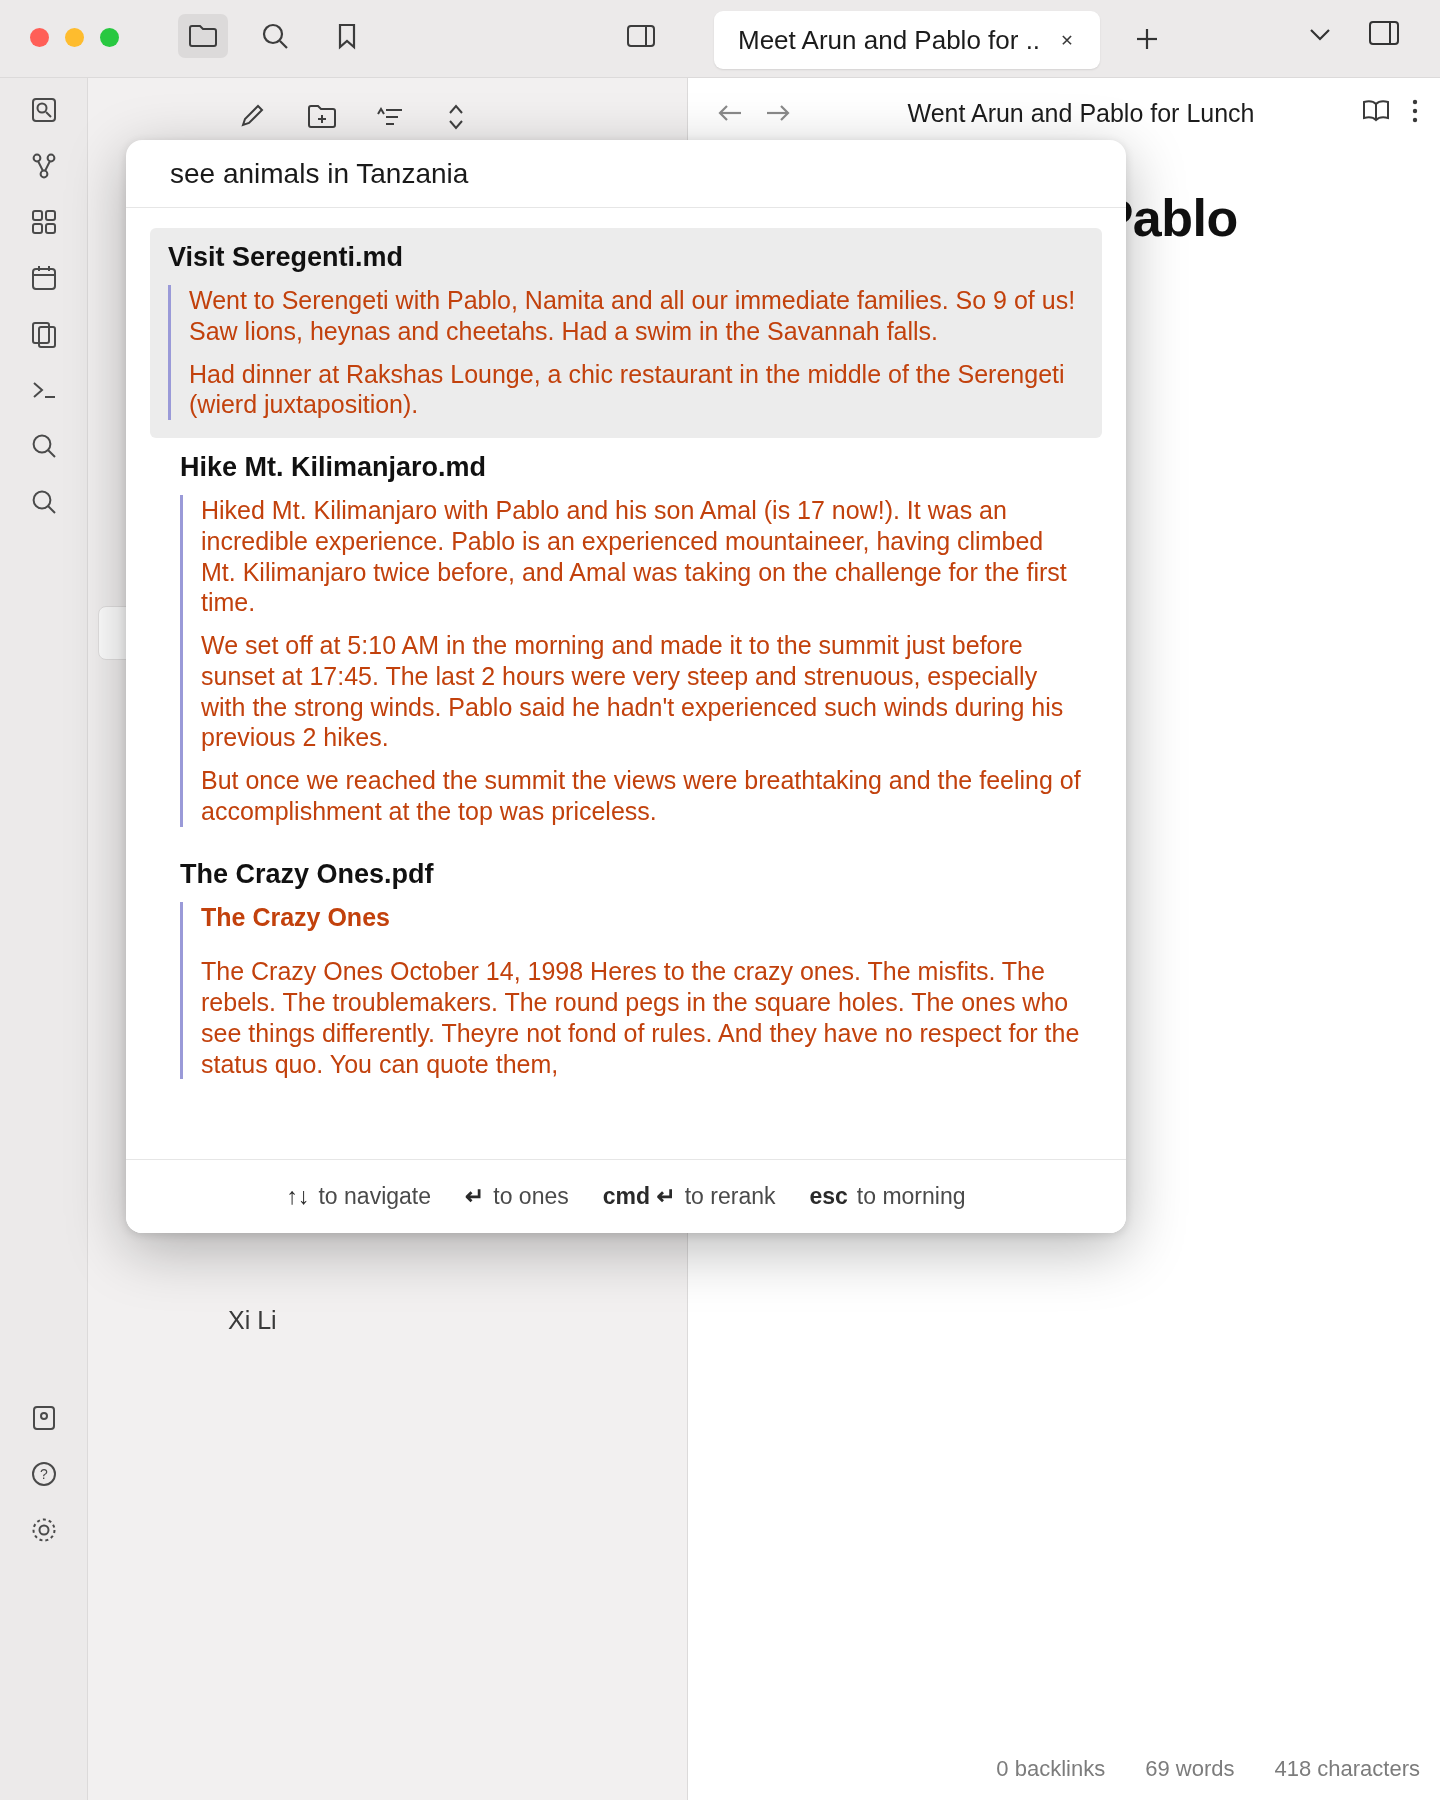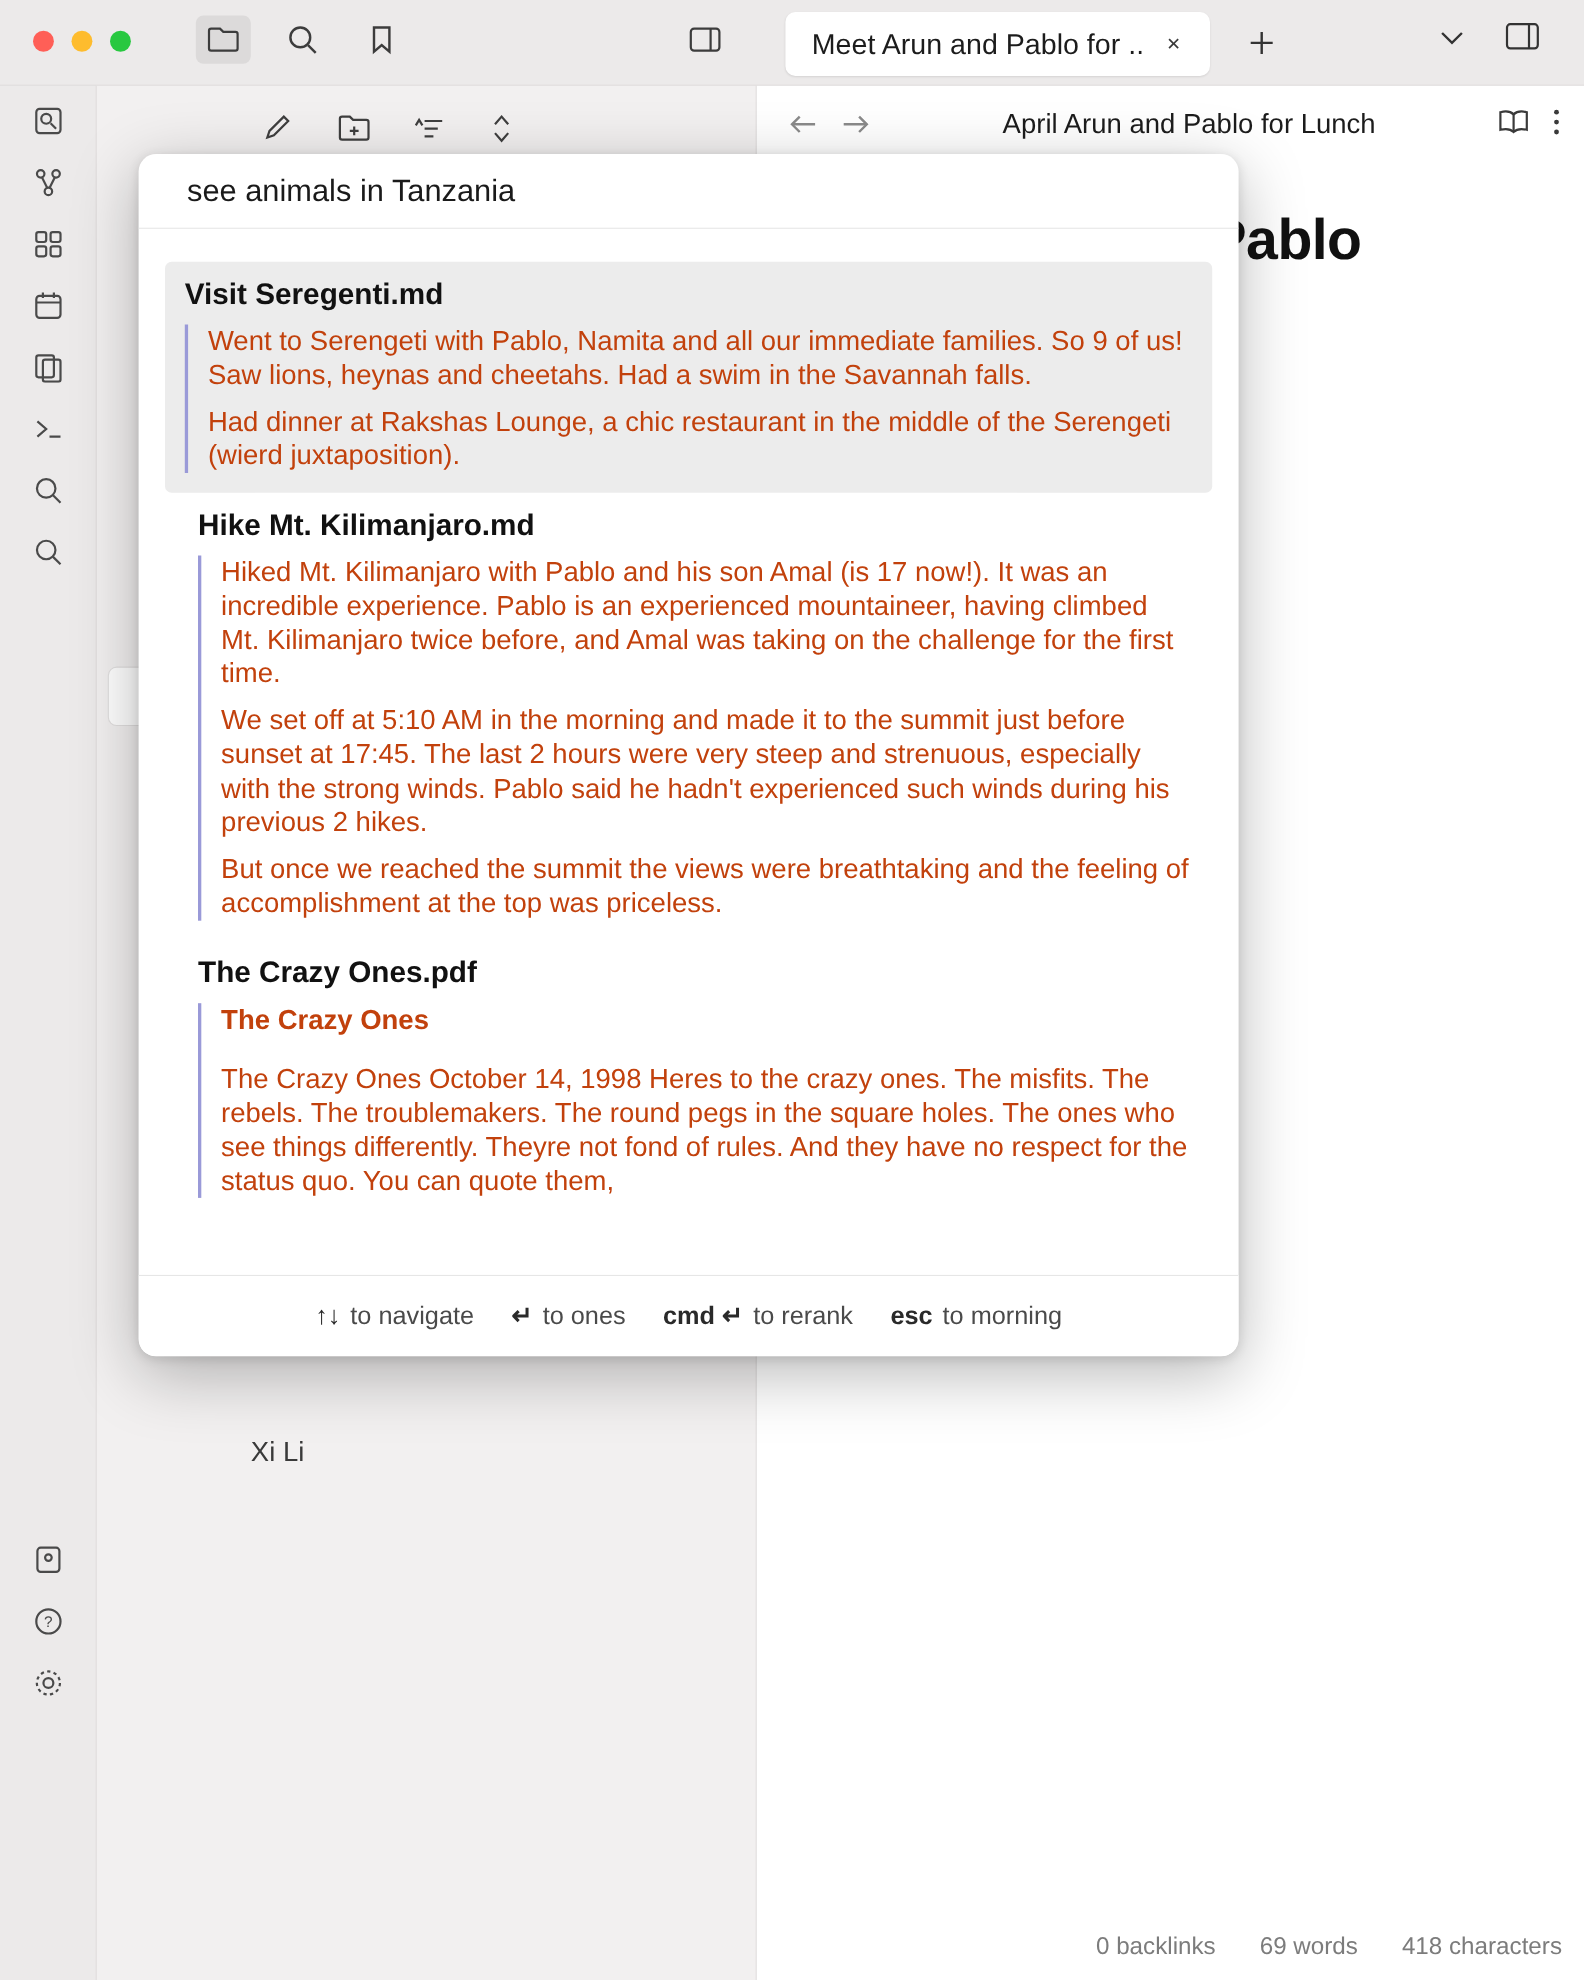--- a/index.html
+++ b/index.html
@@ -194,21 +194,21 @@
   }
   .overlay-query {
     height: 68px;
     display: flex; align-items: center;
     padding: 0 44px;
     font-size: 28px;
     color: #1a1a1a;
     border-bottom: 1px solid #e6e6e6;
   }
   .overlay-results {
-    position: absolute; top: 86px; left: 0;
+    position: absolute; top: 76px; left: 0;
     width: 1000px; height: 1112px;
     overflow: hidden;
     padding: 12px 0 0 0;
     border-radius: 11px;
   }
   .result {
     padding: 14px 42px 18px 42px;
     margin-left: 12px;
   }
   .result.selected {
@@ -431,21 +431,21 @@
             <line x1="5" y1="12" x2="26" y2="12" stroke="#8a8a8a" stroke-width="2.2"></line>
             <polyline points="12,5 5,12 12,19" fill="none" stroke="#8a8a8a" stroke-width="2.2"></polyline>
           </svg>
       </span>
       <span class="nav-arrow">
         <svg width="30" height="24" viewBox="0 0 30 24">
             <line x1="4" y1="12" x2="25" y2="12" stroke="#8a8a8a" stroke-width="2.2"></line>
             <polyline points="18,5 25,12 18,19" fill="none" stroke="#8a8a8a" stroke-width="2.2"></polyline>
           </svg>
       </span>
-      <span class="editor-title">April Arun and Pablo for Lunch</span>
+      <span class="editor-title">Went Arun and Pablo for Lunch</span>
       <span class="nav-right">
         <span>
           <svg width="32" height="26" viewBox="0 0 32 26">
               <path d="M16 6c-3-3-8-3-12-2v16c4-1 9-1 12 2 3-3 8-3 12-2V4c-4-1-9-1-12 2z" fill="none" stroke="#3a3a3a" stroke-width="2"></path>
               <line x1="16" y1="6" x2="16" y2="22" stroke="#3a3a3a" stroke-width="2"></line>
             </svg>
         </span>
         <span>
           <svg width="10" height="28" viewBox="0 0 10 28">
               <circle cx="5" cy="5" r="2.2" fill="#3a3a3a"></circle>

